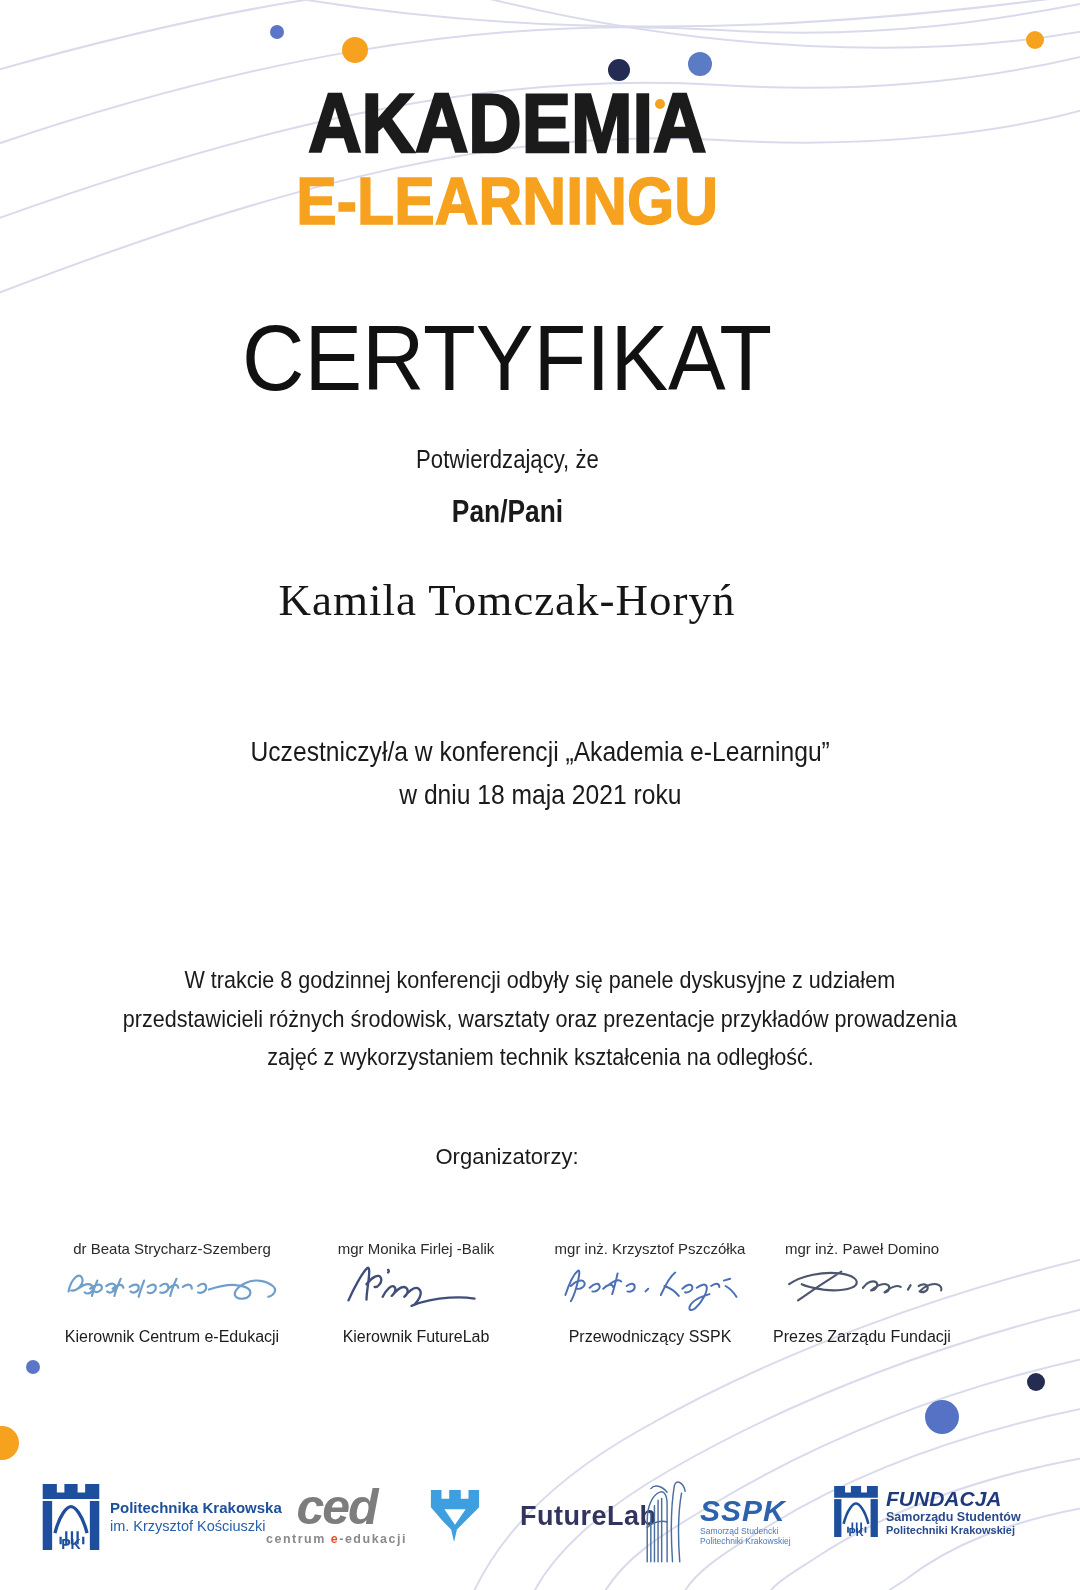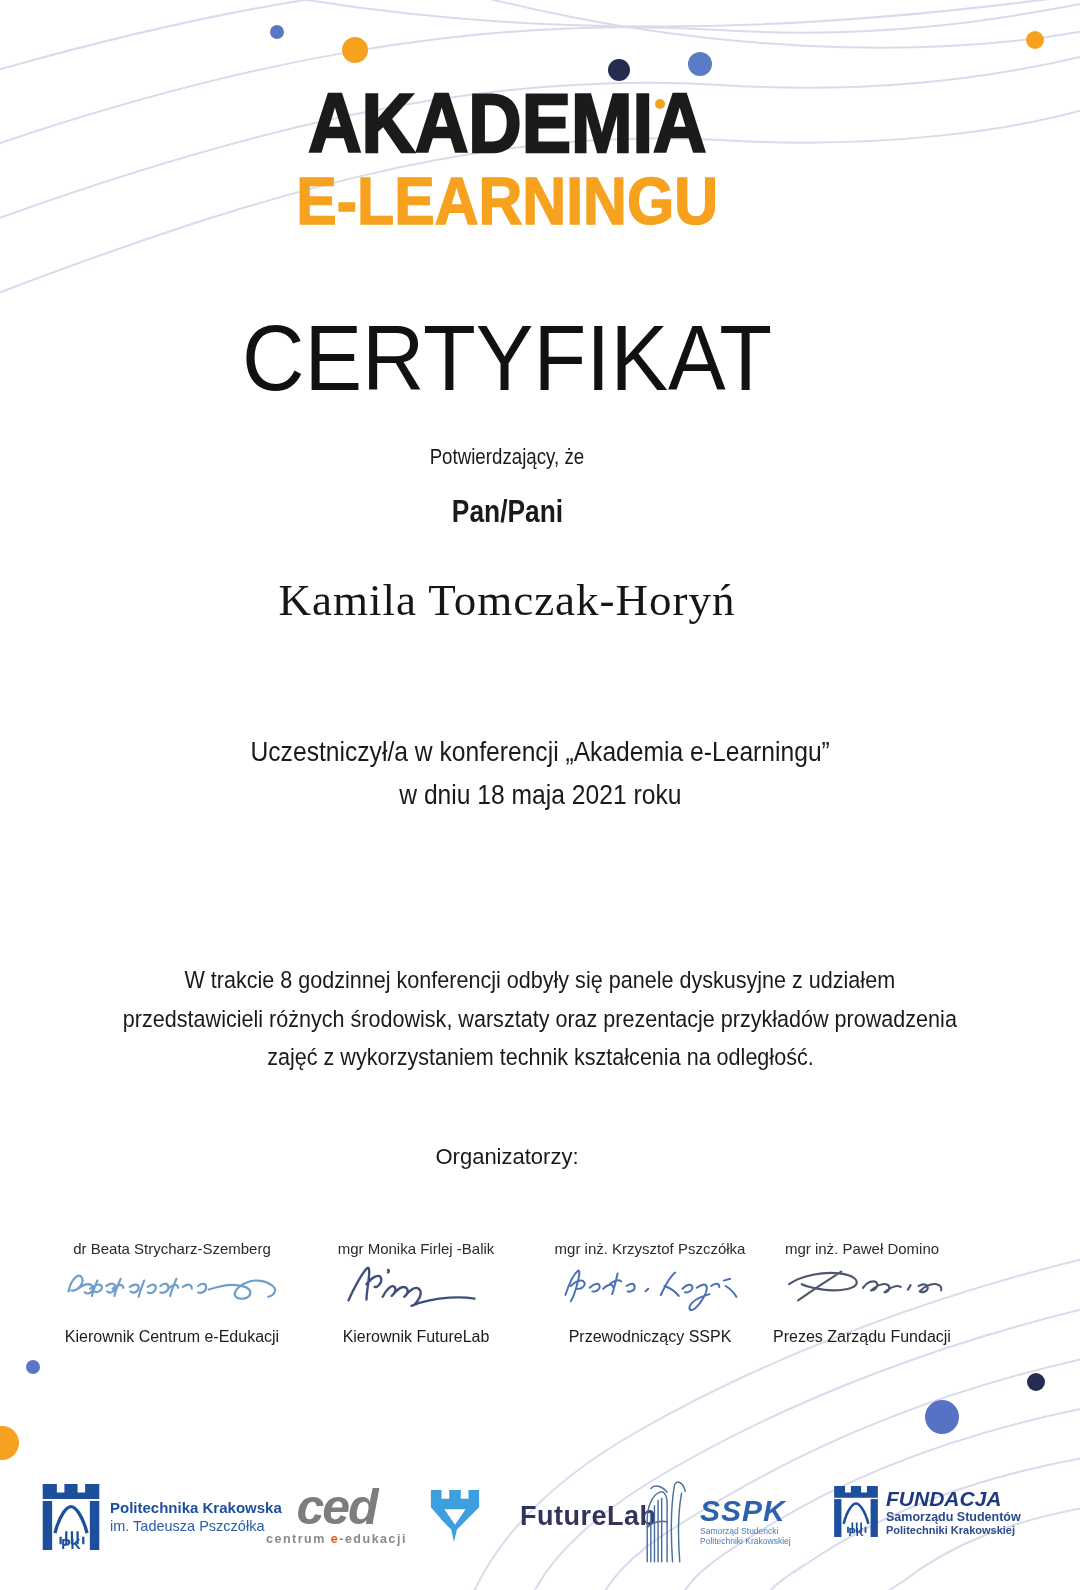--- a/index.html
+++ b/index.html
@@ -15,21 +15,21 @@
   .cond93{display:inline-block;transform:scaleX(.93);white-space:nowrap;}
 
   .aka-line1{font-size:84px;line-height:78px;font-weight:700;letter-spacing:0px;color:#1b1b1b;}
   .aka-line1 .cond94{display:inline-block;transform:scaleX(.88);white-space:nowrap;
         -webkit-text-stroke:2.5px #1b1b1b;}
   .aka-line2{font-size:66px;line-height:62px;font-weight:700;color:#f6a21f;margin-top:8px;}
   .aka-line2 .cond94{display:inline-block;transform:scaleX(.92);white-space:nowrap;
         -webkit-text-stroke:1.5px #f6a21f;}
 
   .title{font-size:93px;line-height:100px;font-weight:400;color:#111;}
-  .confirming{font-size:22px;}
+  .confirming{font-size:26px;}
   .salutation{font-size:31px;font-weight:700;}
   .recipient{font-family:"Liberation Serif",serif;font-size:45px;letter-spacing:1px;color:#161616;}
   .participation{font-size:28px;line-height:43px;}
   .description{font-size:24.5px;line-height:38.5px;}
   .org-heading{font-size:22px;}
 
   .org-col{position:absolute;width:250px;top:1240px;text-align:center;z-index:2;}
   .org-name{font-size:15px;line-height:18px;color:#2b2b2b;}
   .org-sig{display:block;margin:1px auto 0 auto;}
   .org-title{font-size:16px;line-height:19px;margin-top:14px;color:#1c1c1c;}
@@ -162,21 +162,21 @@
         <path fill="#1e4f9c" d="M0,0 h15 v9 h8 v-9 h14 v9 h8 v-9 h15 v16 H0 Z"></path>
         <rect fill="#1e4f9c" x="0" y="18" width="10" height="52"></rect>
         <rect fill="#1e4f9c" x="50" y="18" width="10" height="52"></rect>
         <path d="M13,52 C18,32 26,24 30,24 C34,24 42,32 47,52" stroke="#1e4f9c" stroke-width="3.5" fill="none"></path>
         <path d="M19,56 v8 M25,50 v14 M31,50 v14 M37,50 v14 M43,56 v8" stroke="#1e4f9c" stroke-width="2.4" fill="none"></path>
         <text x="30" y="69" font-size="15" font-weight="bold" text-anchor="middle" fill="#1e4f9c">PK</text>
       </g>
     </svg>
     <div style="margin-left:10px;">
       <div class="pk-text1">Politechnika Krakowska</div>
-      <div class="pk-text2">im. Tadeusza Pszczółka</div>
+      <div class="pk-text2">im. Krzysztof Kościuszki</div>
     </div>
   </div>
 
   <div class="flogo ced-box" style="left:266px;top:1486px;display:block;">
     <div class="ced-word">ced</div>
     <div class="ced-tag"><span>centrum </span><span class="accent">e</span><span>-edukacji</span></div>
   </div>
 
   <div class="flogo" style="left:428px;top:1486px;gap:22px;">
     <svg width="54" height="60" viewBox="0 0 56 62">

